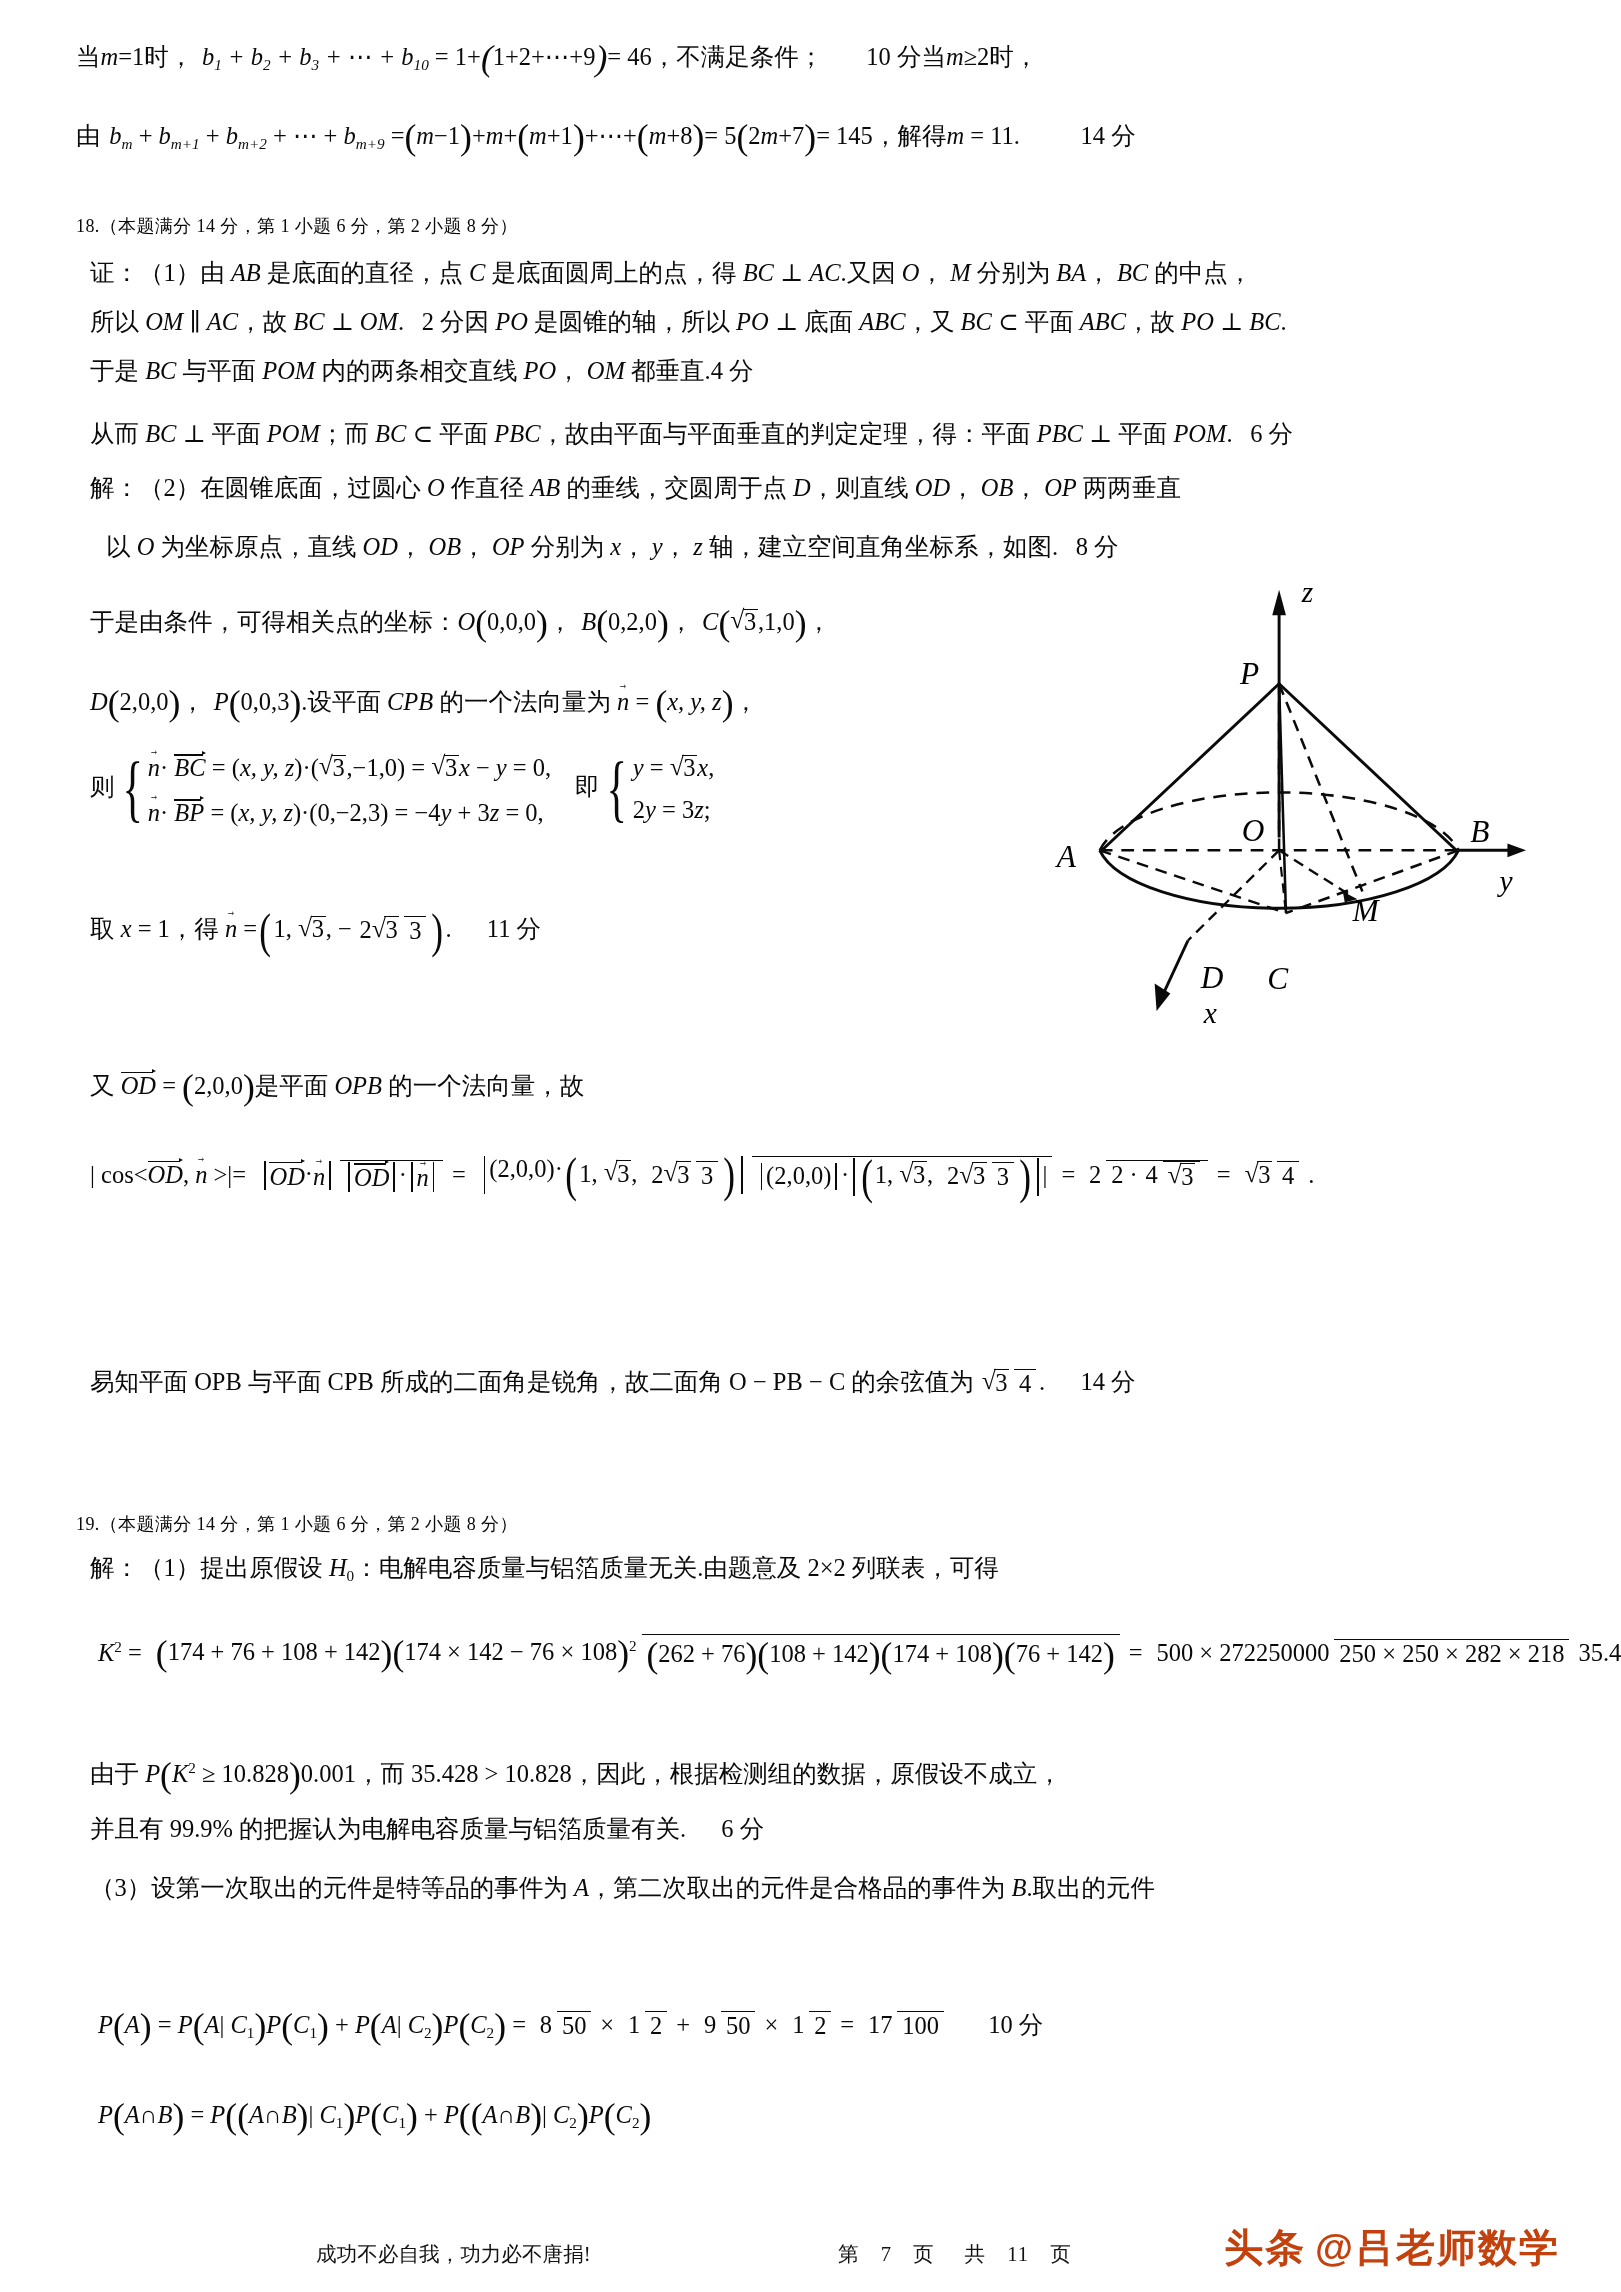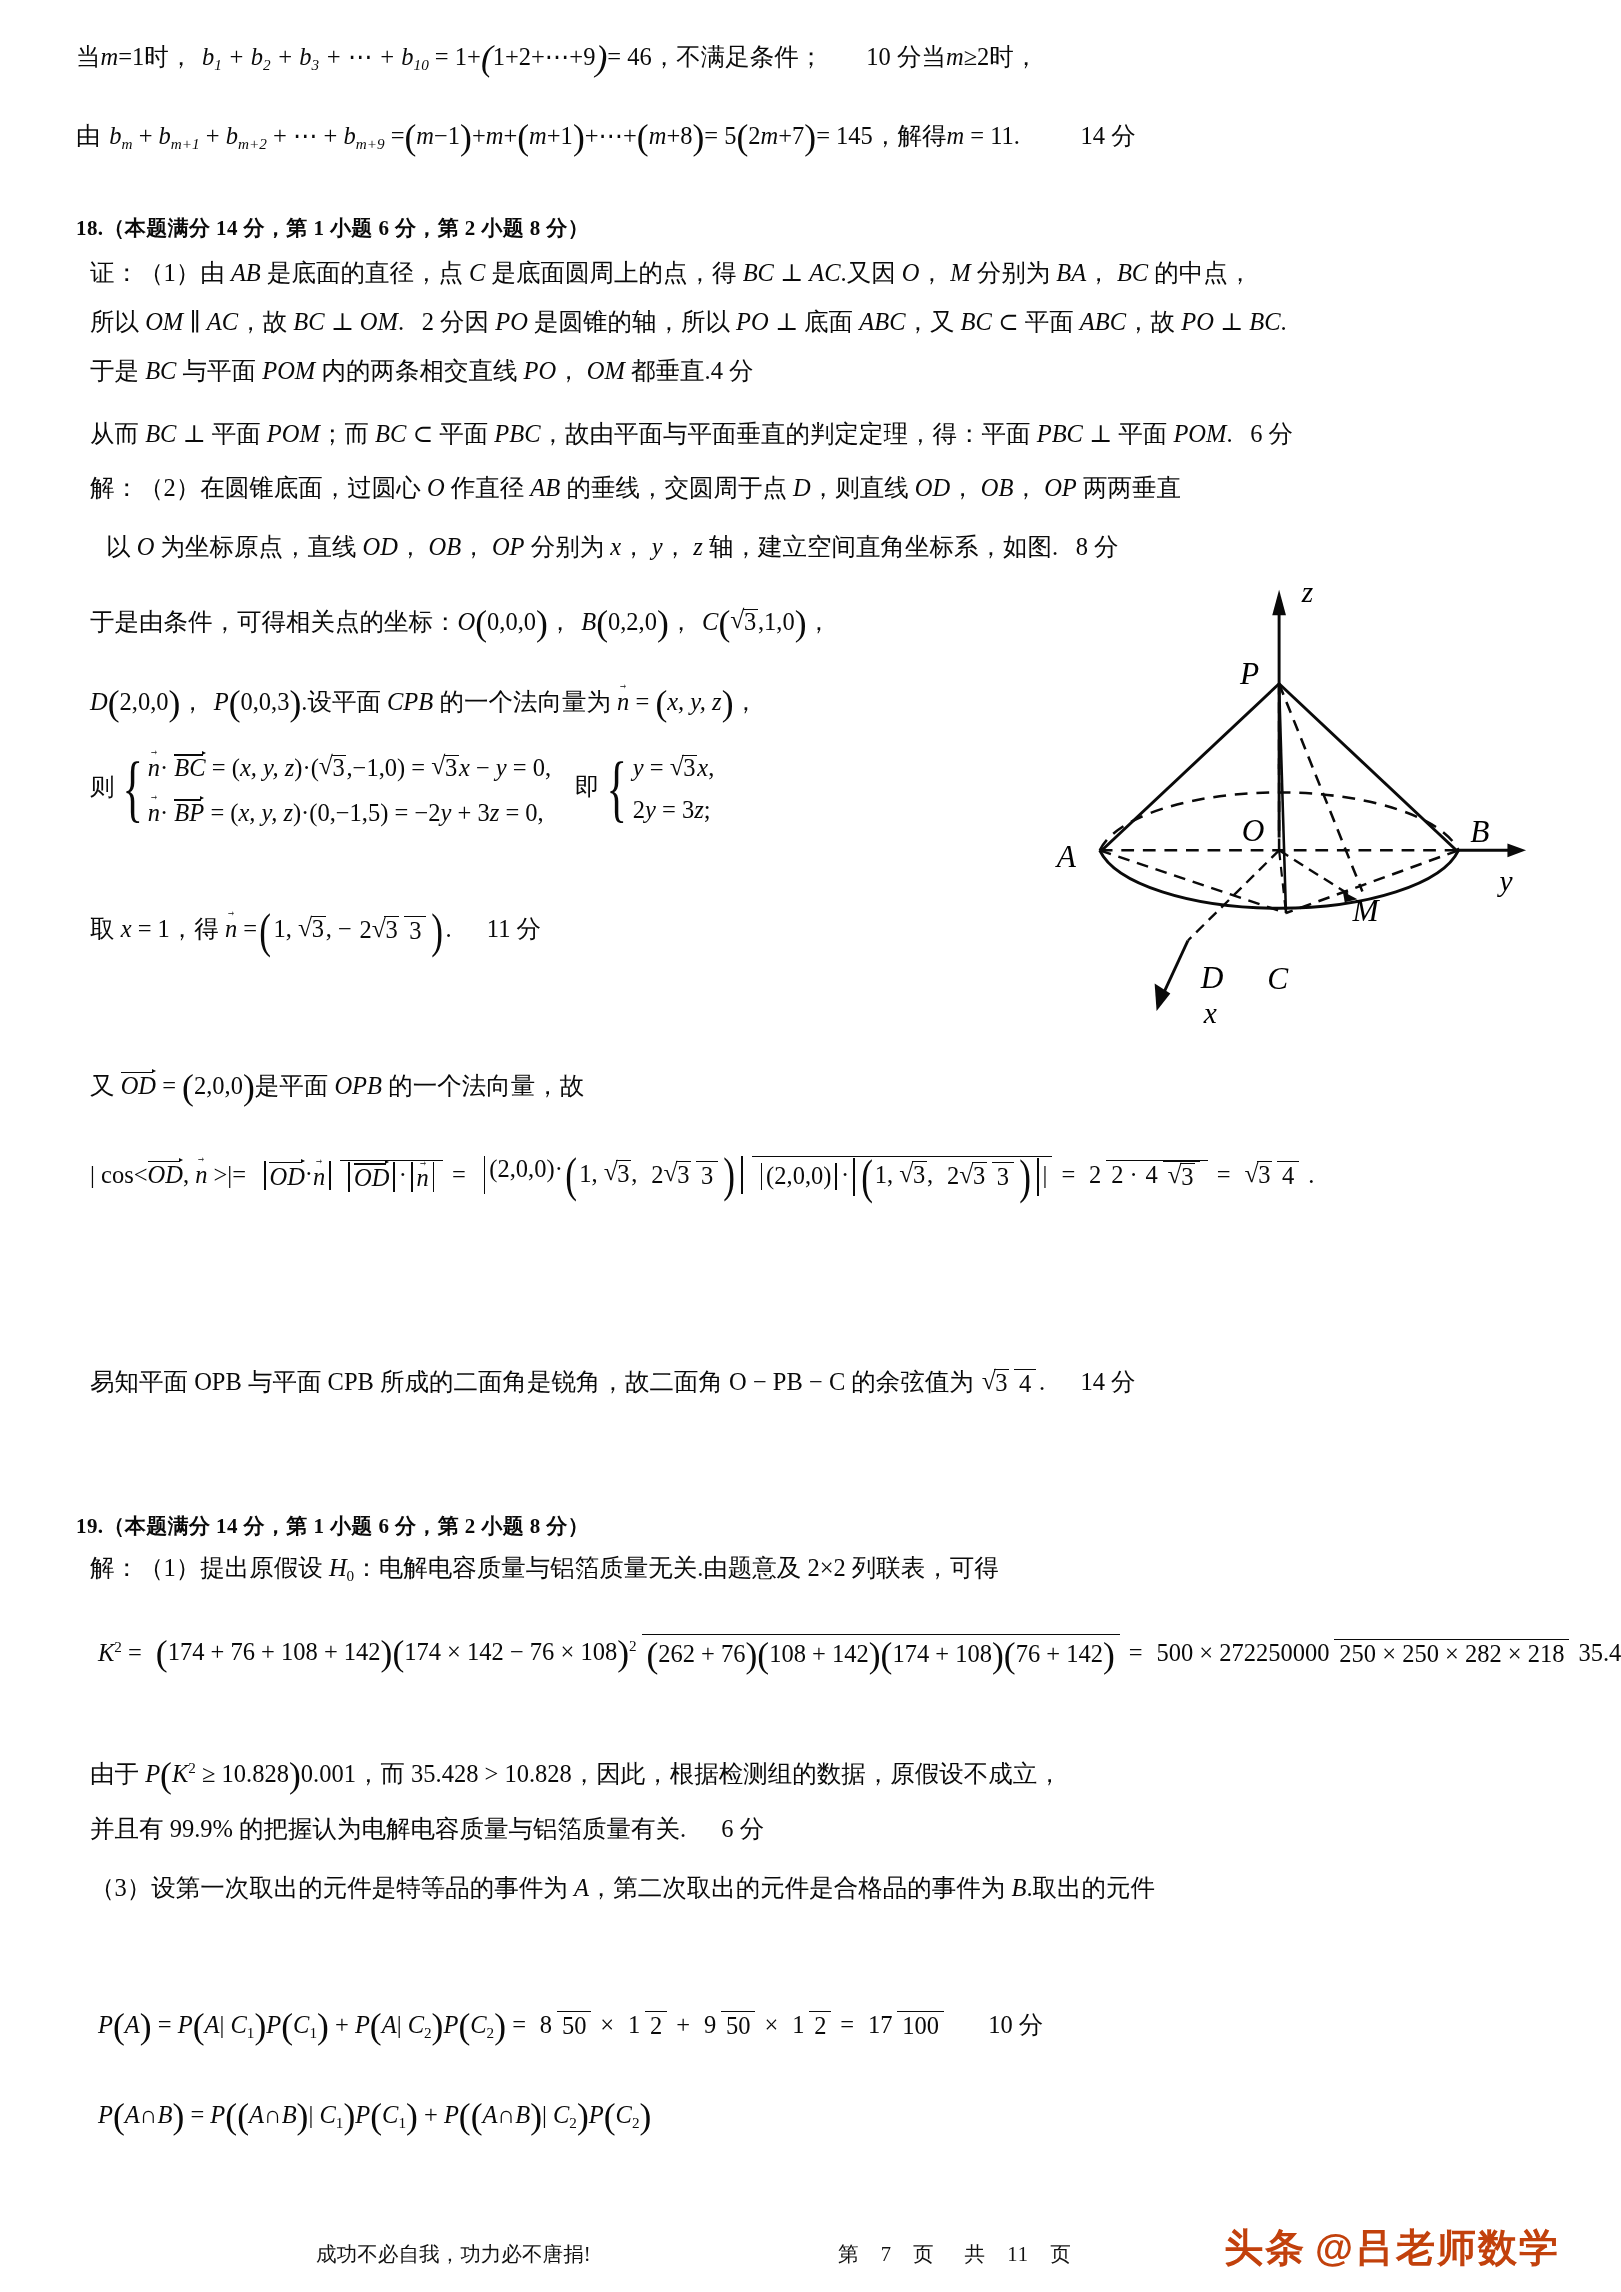--- a/index.html
+++ b/index.html
@@ -34,22 +34,22 @@
   .mn { font-style: normal; }
   .sub { font-size: 0.62em; vertical-align: -0.33em; font-style: italic; }
   .sup { font-size: 0.62em; vertical-align: 0.55em; font-style: normal; }
   .big-paren { font-size: 1.45em; vertical-align: -0.15em; font-family: "Liberation Serif", serif; }
   .score { margin-left: 25.5px; font-style: normal; }
   .gap { display: inline-block; width: 17.6px; }
   .gap-s { display: inline-block; width: 8.8px; }
 
   
   .qhead {
-    font-weight: bold;
-    font-size: 21px;
+    font-weight: normal;
+    font-size: 18px;
     margin-top: 21.6px;
     margin-bottom: 13.7px;
     letter-spacing: 0.4px;
   }
   .vecarrow { position: relative; display: inline-block; font-style: italic; padding-top: 2.9px;}
   .vecarrow::before {
     content: "";
     position: absolute;
     left: 0; right: 2.9px; top: 1px;
     height: 1.6px;
@@ -201,21 +201,21 @@
 
   <div class="line abs" style="left:90px; top:686px;">
     <span class="mi">D</span><span class="big-paren">(</span><span class="mn">2,0,0</span><span class="big-paren">)</span><span class="cn">，</span><span class="gap-s"></span><span class="mi">P</span><span class="big-paren">(</span><span class="mn">0,0,3</span><span class="big-paren">)</span><span class="mn">.</span><span class="cn">设平面 </span><span class="mi">CPB</span><span class="cn"> 的一个法向量为 </span><span class="nhat">n</span><span class="mn"> = </span><span class="big-paren">(</span><span class="mi">x, y, z</span><span class="big-paren">)</span><span class="cn">，</span>
   </div>
 
   <div class="line abs" style="left:90px; top:753px; font-size:24.5px;">
     <span class="cn">则</span><span class="system">
       <span class="brace">{</span>
       <span class="rows">
         <span><span class="nhat">n</span><span class="mn">·</span> <span class="vecarrow">BC</span> <span class="mn">= (</span><span class="mi">x, y, z</span><span class="mn">)·(</span><span class="sqrt"><span class="rad">3</span></span><span class="mn">,−1,0) = </span><span class="sqrt"><span class="rad">3</span></span><span class="mi">x</span><span class="mn"> − </span><span class="mi">y</span><span class="mn"> = 0,</span></span>
-        <span><span class="nhat">n</span><span class="mn">·</span> <span class="vecarrow">BP</span> <span class="mn">= (</span><span class="mi">x, y, z</span><span class="mn">)·(0,−1,5) = −2</span><span class="mi">y</span><span class="mn"> + 3</span><span class="mi">z</span><span class="mn"> = 0,</span></span>
+        <span><span class="nhat">n</span><span class="mn">·</span> <span class="vecarrow">BP</span> <span class="mn">= (</span><span class="mi">x, y, z</span><span class="mn">)·(0,−2,3) = −4</span><span class="mi">y</span><span class="mn"> + 3</span><span class="mi">z</span><span class="mn"> = 0,</span></span>
       </span>
     </span>
     <span class="gap"></span><span class="cn">即</span><span class="system">
       <span class="brace">{</span>
       <span class="rows">
         <span><span class="mi">y</span><span class="mn"> = </span><span class="sqrt"><span class="rad">3</span></span><span class="mi">x</span><span class="mn">,</span></span>
         <span><span class="mn">2</span><span class="mi">y</span><span class="mn"> = 3</span><span class="mi">z</span><span class="mn">;</span></span>
       </span>
     </span>
   </div>

